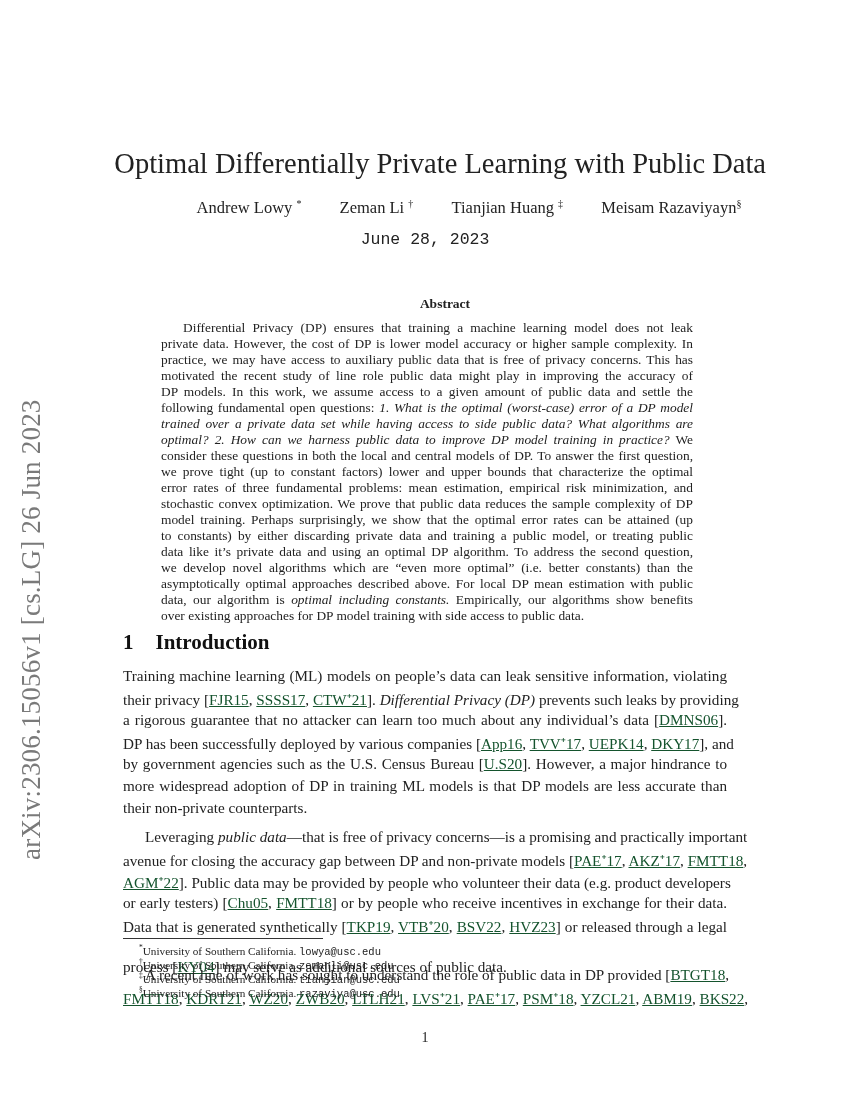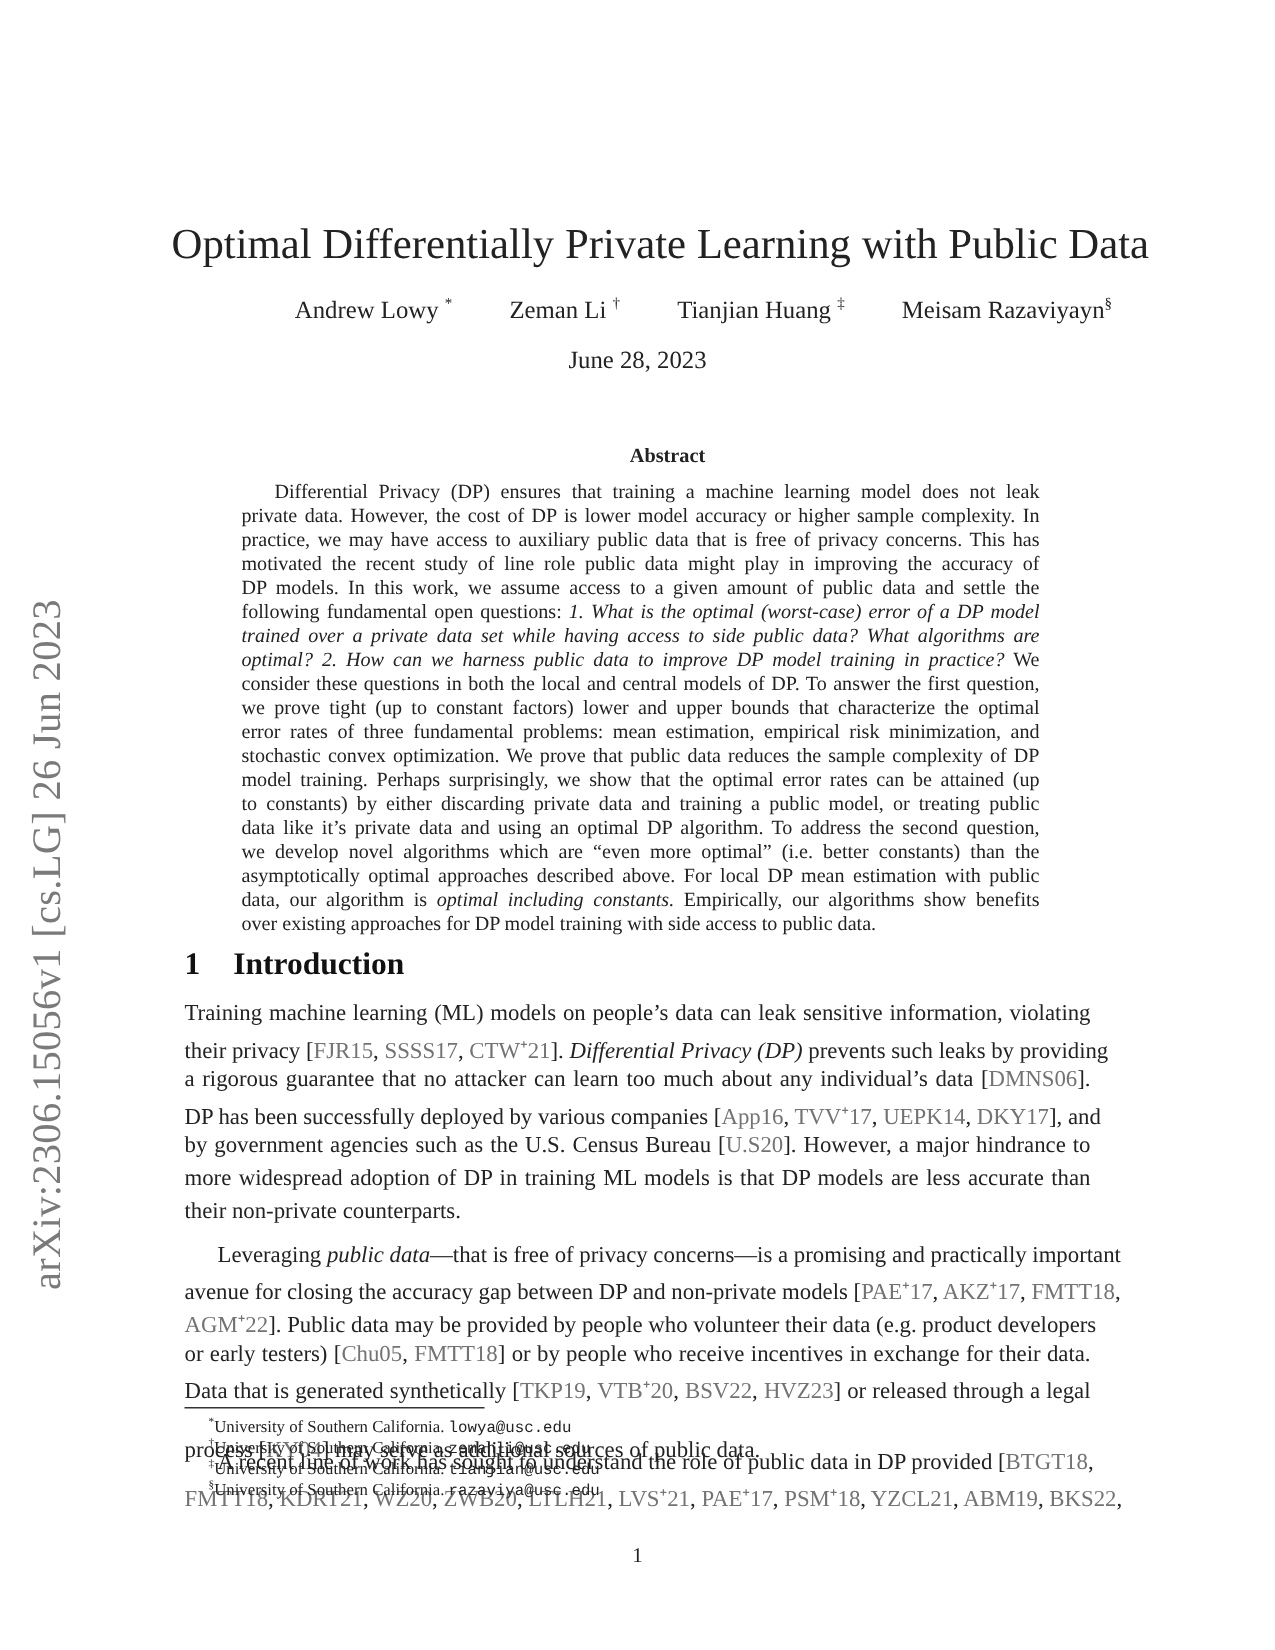--- a/index.html
+++ b/index.html
@@ -9,30 +9,30 @@
   #arxiv-stamp { position: absolute; left: 16px; top: 860px; transform-origin: 0 0;
                  transform: rotate(-90deg); font-family: "Liberation Serif", serif;
                  font-size: 27px; color: #7a7a7a; white-space: nowrap; letter-spacing: 0.2px; }
   #title { position: absolute; left: 0; width: 766px; top: 148px; text-align: right;
            font-family: "Liberation Serif", serif; font-size: 28.5px; color: #222; }
   #authors { position: absolute; left: 0; width: 850px; top: 197px; text-align: center;
              font-family: "Liberation Serif", serif; font-size: 16.5px; color: #222; margin-left: 44px; }
   #authors span.author { margin: 0 17px; }
   #authors sup { font-size: 10px; }
   #date { position: absolute; left: 0; width: 850px; top: 230px; text-align: center;
-          font-family: Liberation Serif, serif; font-size: 16.5px; color: #222; }
+          font-family: Liberation Mono, monospace; font-size: 16.5px; color: #222; }
   #abstract-heading { position: absolute; left: 0; width: 850px; top: 296px; text-align: center;
                       font-family: "Liberation Serif", serif; font-weight: bold; font-size: 13.5px; color: #222; padding-left: 20px; }
   .line { position: absolute; white-space: nowrap; font-family: "Liberation Serif", serif; color: #222; }
   .abs { left: 161px; width: 532px; font-size: 13.4px; text-align: justify; text-align-last: justify; }
   .abs.last { text-align-last: left; }
   .body { left: 123px; width: 604px; font-size: 15.2px; text-align: justify; text-align-last: justify; }
   .body.last { text-align-last: left; }
   .indent { text-indent: 22px; }
-  .cite { color: #737373; }
+  .cite { color: #14532d; text-decoration: underline; }
   .it { font-style: italic; }
   #section-heading { position: absolute; left: 123px; top: 630px; font-family: "Liberation Serif", serif;
                      font-weight: bold; font-size: 21px; color: #111; }
   #section-heading .num { margin-right: 22px; }
   #footnote-rule { position: absolute; left: 123px; top: 938px; width: 200px; border-top: 1px solid #333; }
   .fn { position: absolute; left: 139px; font-family: "Liberation Serif", serif; font-size: 11.2px; color: #222; white-space: nowrap; }
   .fn sup { font-size: 7.5px; }
   .fn .mono { font-size: 10.5px; }
   #page-number { position: absolute; left: 0; width: 850px; top: 1030px; text-align: center;
                  font-family: "Liberation Serif", serif; font-size: 14px; color: #222; }

